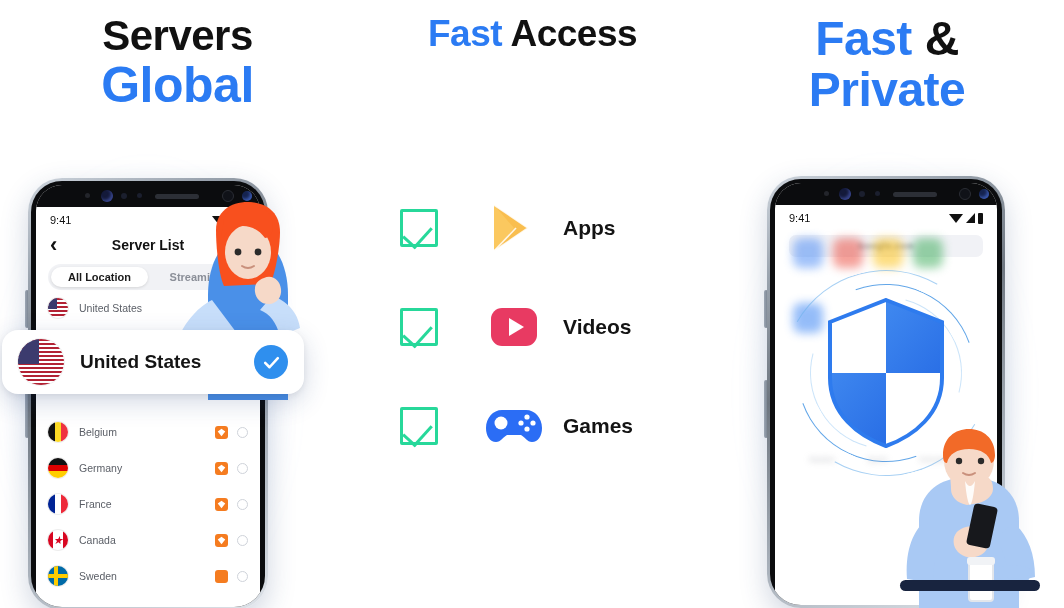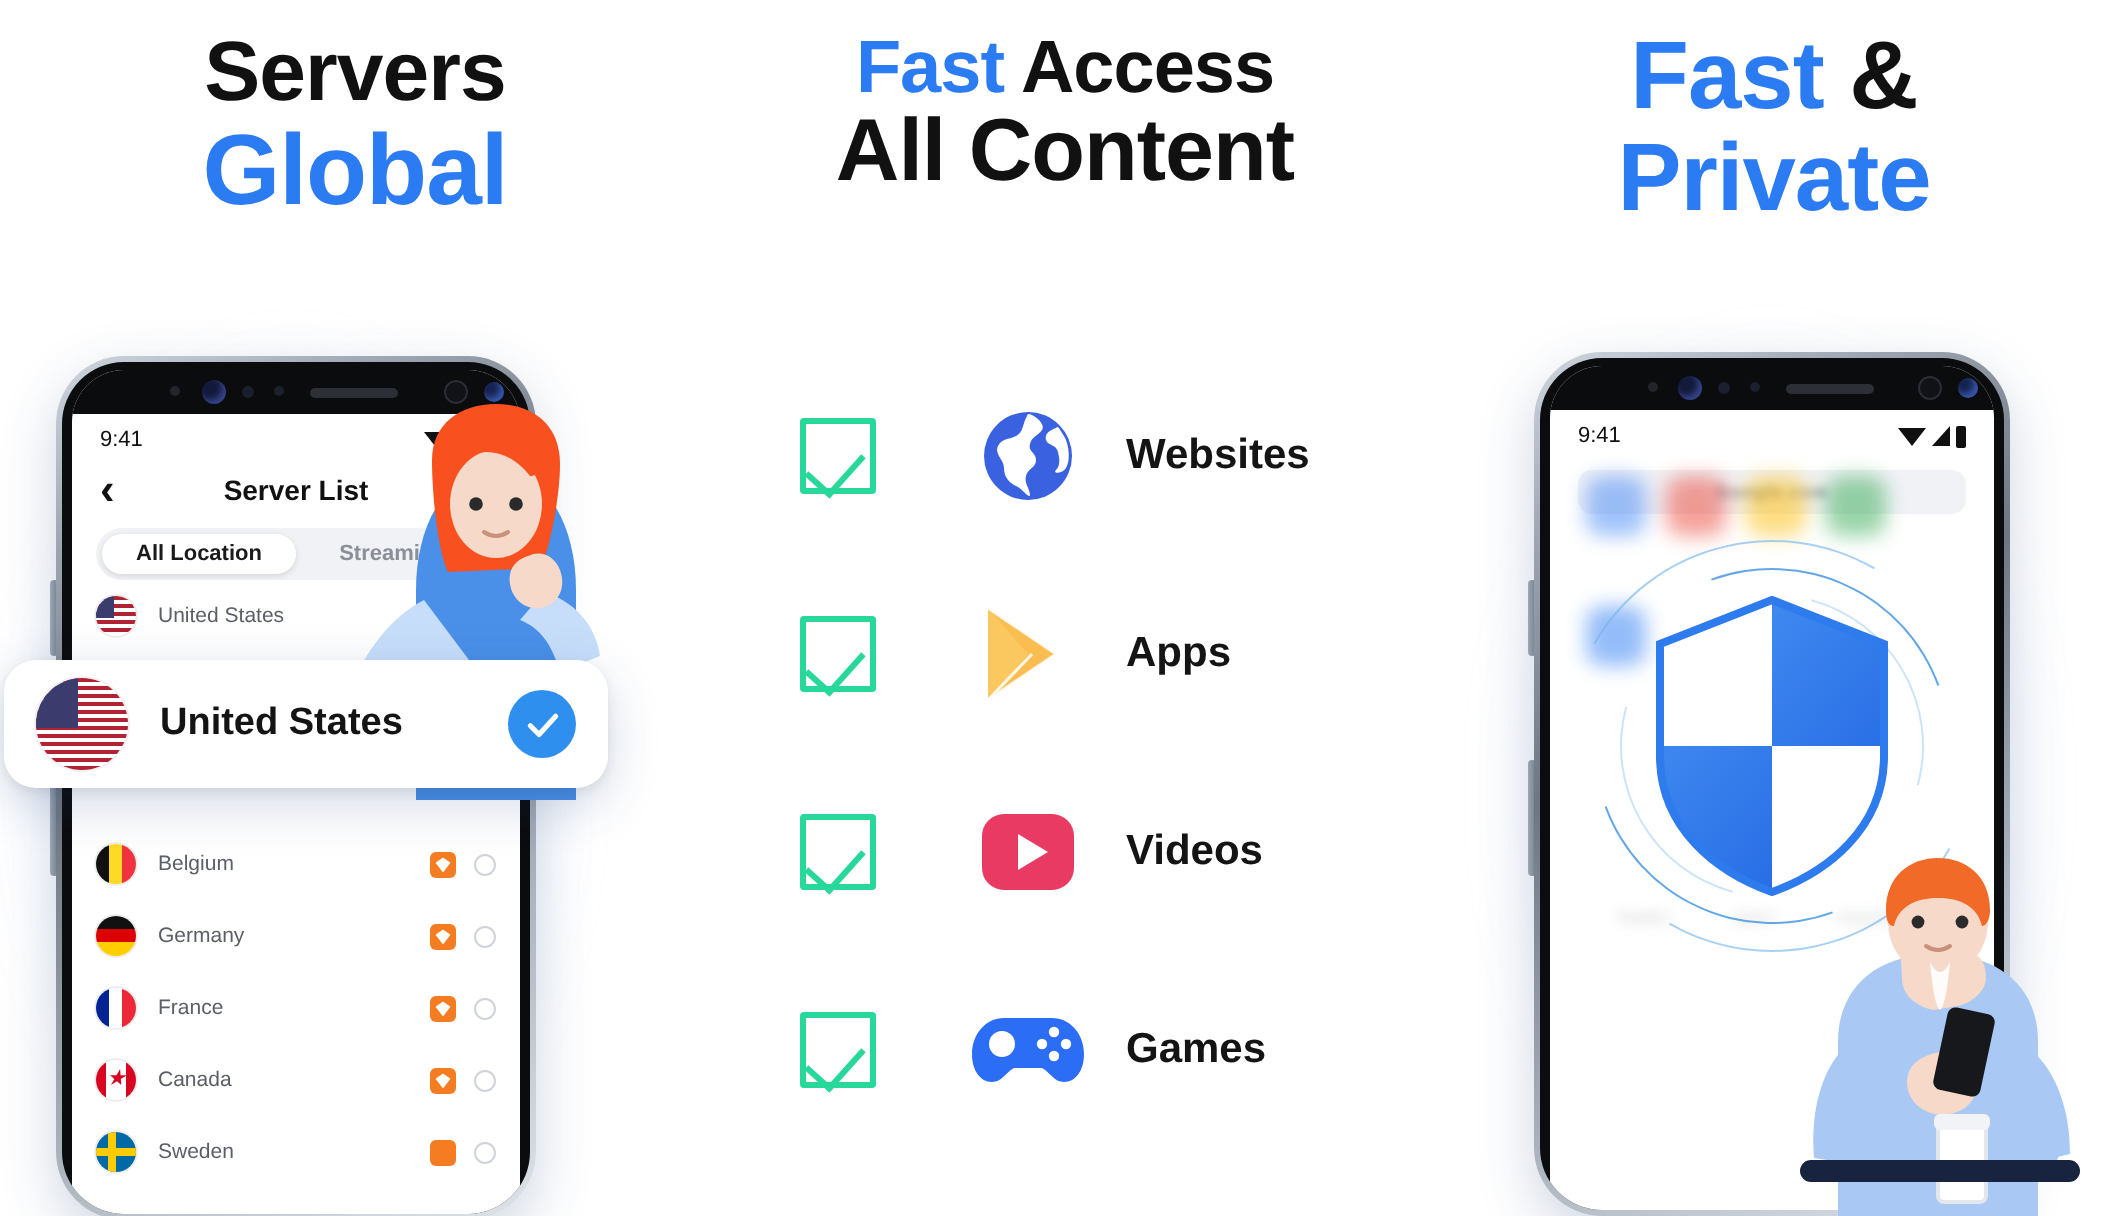--- a/index.html
+++ b/index.html
@@ -318,36 +318,24 @@
         <svg viewBox="0 0 24 24" fill="none" stroke="#fff" stroke-width="3.2" stroke-linecap="round" stroke-linejoin="round">
             <path d="M4 12.5 9.5 18 20 6.5"></path>
           </svg>
       </span>
     </div>
   </div>
 
   <div class="col col-mid">
     <div class="heading heading-mid">
       <span class="h-line l1"><span class="blue">Fast</span><span class="blk"> Access</span></span>
-      <span class="h-line l2"><span class="blk">All Content</span></span>
     </div>
 
     <div class="feat-list">
 
-      <div class="feat">
-        <span class="chk"></span>
-        <span class="feat-ic">
-          <svg class="ic-globe" viewBox="0 0 48 48">
-            <circle cx="24" cy="24" r="22" fill="#3A62E0"></circle>
-            <path d="M24 3c-3 5-2 9-6 11s-7 1-9 5 3 7 3 11 2 7 6 9 5 5 7 5c0-4-3-6-2-10s5-4 5-8-4-4-3-8 4-4 6-7-4-8-7-8z" fill="#fff"></path>
-            <path d="M38 10c-3 1-6 3-5 6s5 2 6 6 1 7-1 9 3 2 5-1 2-11-1-16-3-5-4-4z" fill="#fff"></path>
-          </svg>
-        </span>
-        <span class="feat-label">Websites</span>
-      </div>
 
       <div class="feat">
         <span class="chk"></span>
         <span class="feat-ic">
           <svg class="ic-play" viewBox="0 0 52 52">
             <path d="M6 3 40 26 6 49z" fill="#F9BE4F"></path>
             <path d="M6 3 26 26 6 49z" fill="#FBC85F"></path>
             <path d="M6 3 40 26 6 49" fill="none" stroke="#fff" stroke-width="1.6" opacity=".85"></path>
             <path d="M6 49 28 26" fill="none" stroke="#fff" stroke-width="1.6" opacity=".85"></path>
           </svg>

